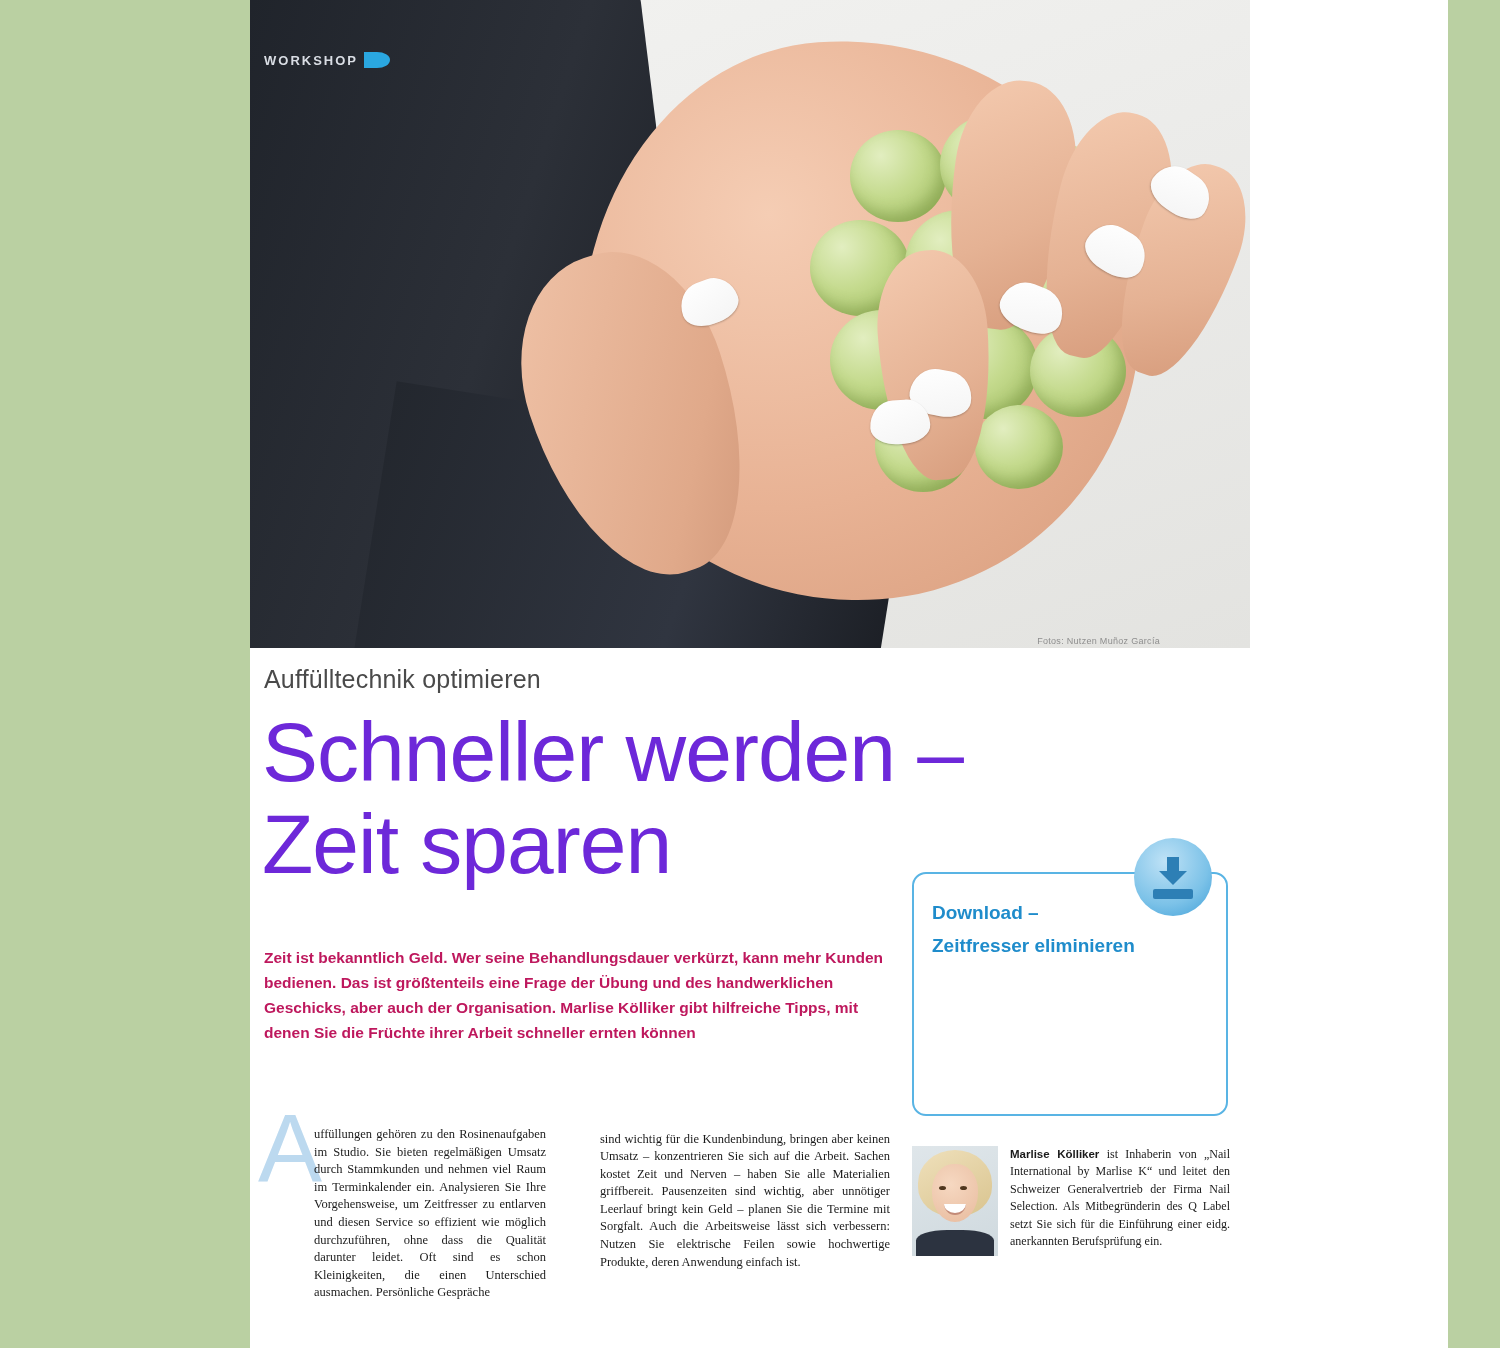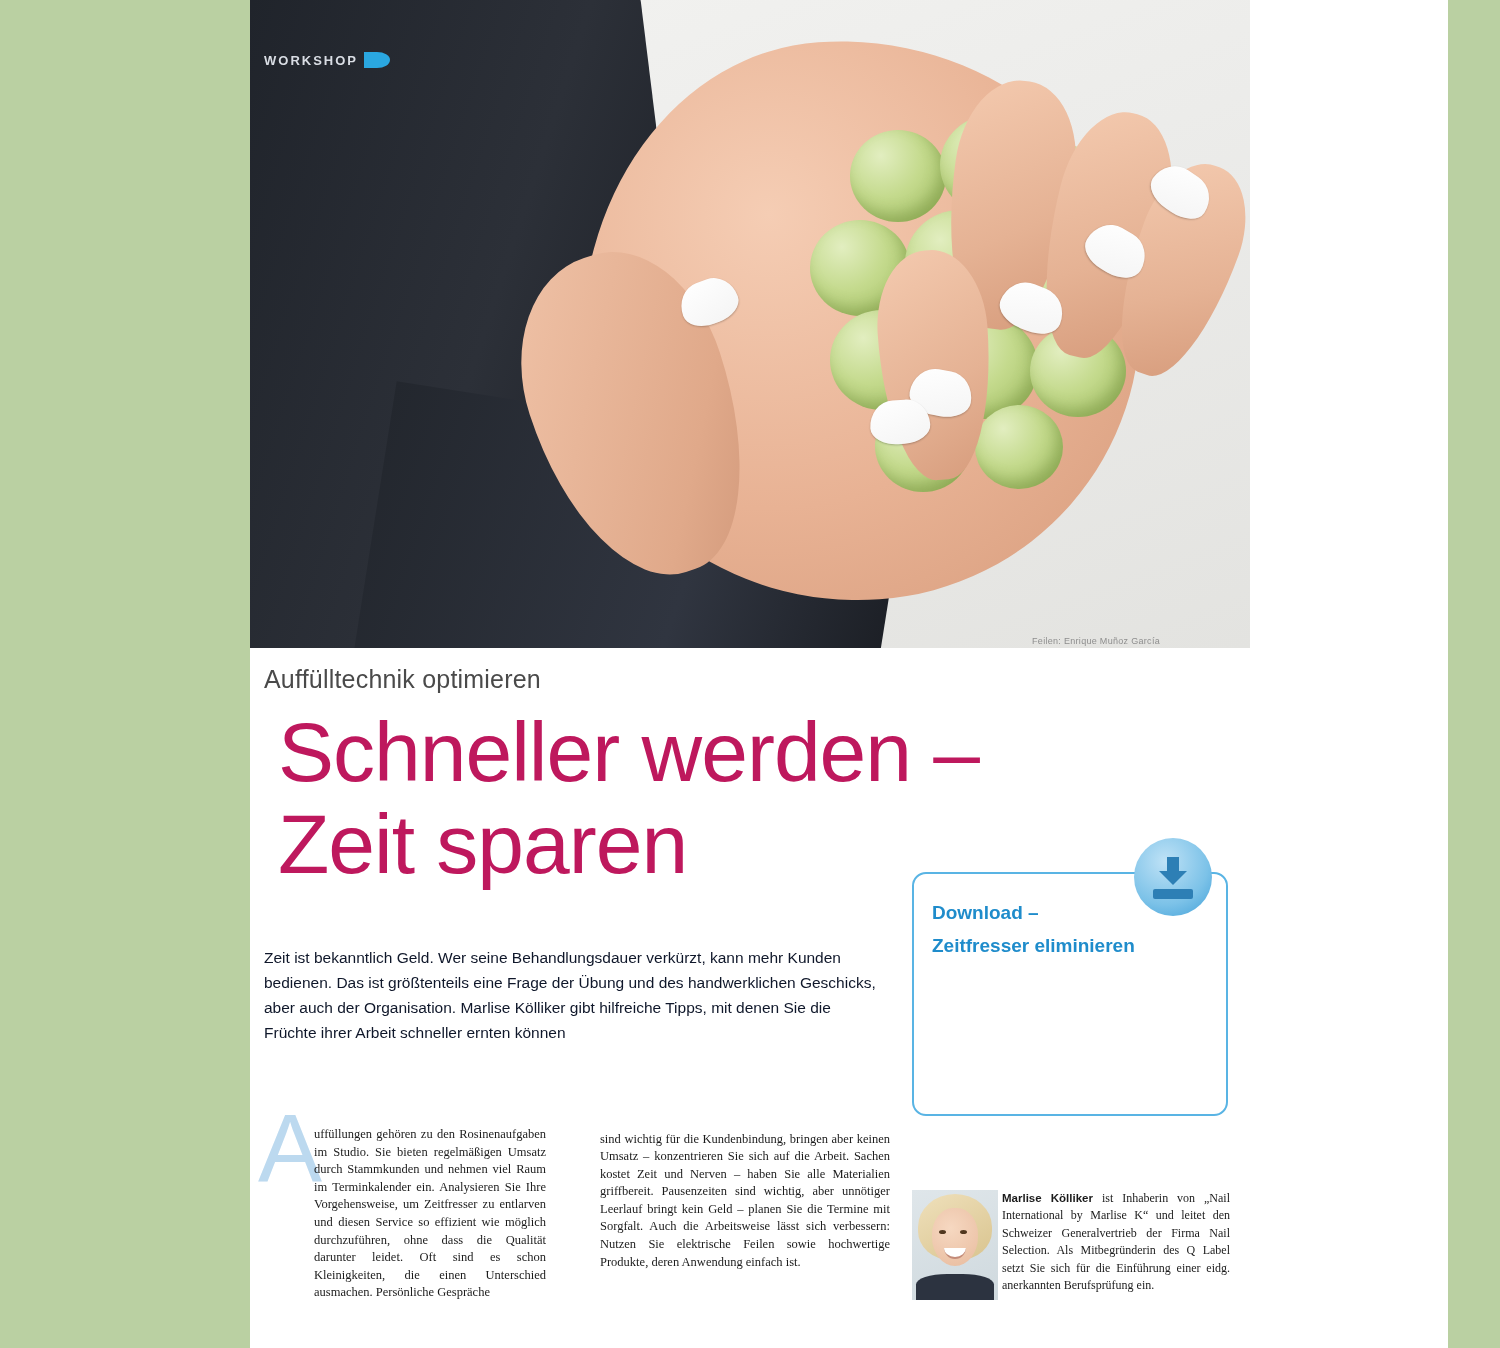--- a/index.html
+++ b/index.html
@@ -151,34 +151,33 @@
     color: #4a4a4a;
     letter-spacing: .2px;
   }
   .headline {
     position: absolute;
     left: 12px;
     top: 706px;
     font-size: 84px;
     line-height: 92px;
     font-weight: normal;
-    color: #be185d;
+    color: #6d28d9;
     letter-spacing: -1px;
     white-space: pre-line;
-    margin-left: 16px;
   }
   .lead {
     position: absolute;
     left: 14px;
     top: 945px;
     width: 620px;
     font-size: 15.5px;
     line-height: 25px;
-    font-weight: normal;
-    color: #0f172a;
+    font-weight: bold;
+    color: #be185d;
   }
 
   
   .download-box {
     position: absolute;
     left: 662px;
     top: 872px;
     width: 312px;
     height: 240px;
     border: 2px solid #59b4e4;
@@ -285,22 +284,21 @@
   .col1 p { margin: 8px; text-indent: 0; }
   .col1 .first { padding-left: 42px; }
 
   
   .author {
     position: absolute;
     left: 662px;
     top: 1146px;
     width: 318px;
     display: flex;
-    gap: 4px;
-    margin-top: 44px;
+    gap: 12px;
   }
   .author-photo {
     width: 86px;
     height: 110px;
     flex: 0 0 86px;
     background: linear-gradient(160deg, #dfe6ea 0%, #cfd9de 100%);
     position: relative;
     overflow: hidden;
   }
   .author-photo .hair {
@@ -389,21 +387,21 @@
     <div class="nail" style="left:660px; top:370px; width:62px; height:46px; transform:rotate(10deg);"></div>
     <div class="nail" style="left:620px; top:400px; width:60px; height:44px; transform:rotate(-4deg);"></div>
     <div class="nail" style="left:430px; top:280px; width:58px; height:44px; transform:rotate(-20deg);"></div>
 
     <div class="badge-workshop">
       <span class="txt">WORKSHOP</span>
       <span class="arrow"></span>
     </div>
 
 
-    <div class="photo-credit">Feilen: Enrique Muñoz García</div>
+    <div class="photo-credit">Fotos: Nutzen Muñoz García</div>
   </div>
 
   <div class="kicker">Auffülltechnik optimieren</div>
   <div class="headline">Schneller werden –
 Zeit sparen</div>
   <div class="lead">Zeit ist bekanntlich Geld. Wer seine Behandlungsdauer verkürzt, kann mehr Kunden bedienen. Das ist größtenteils eine Frage der Übung und des handwerklichen Geschicks, aber auch der Organisation. Marlise Kölliker gibt hilfreiche Tipps, mit denen Sie die Früchte ihrer Arbeit schneller ernten können</div>
 
   <div class="download-box">
     <div class="dl-icon">
       <div class="tray">

